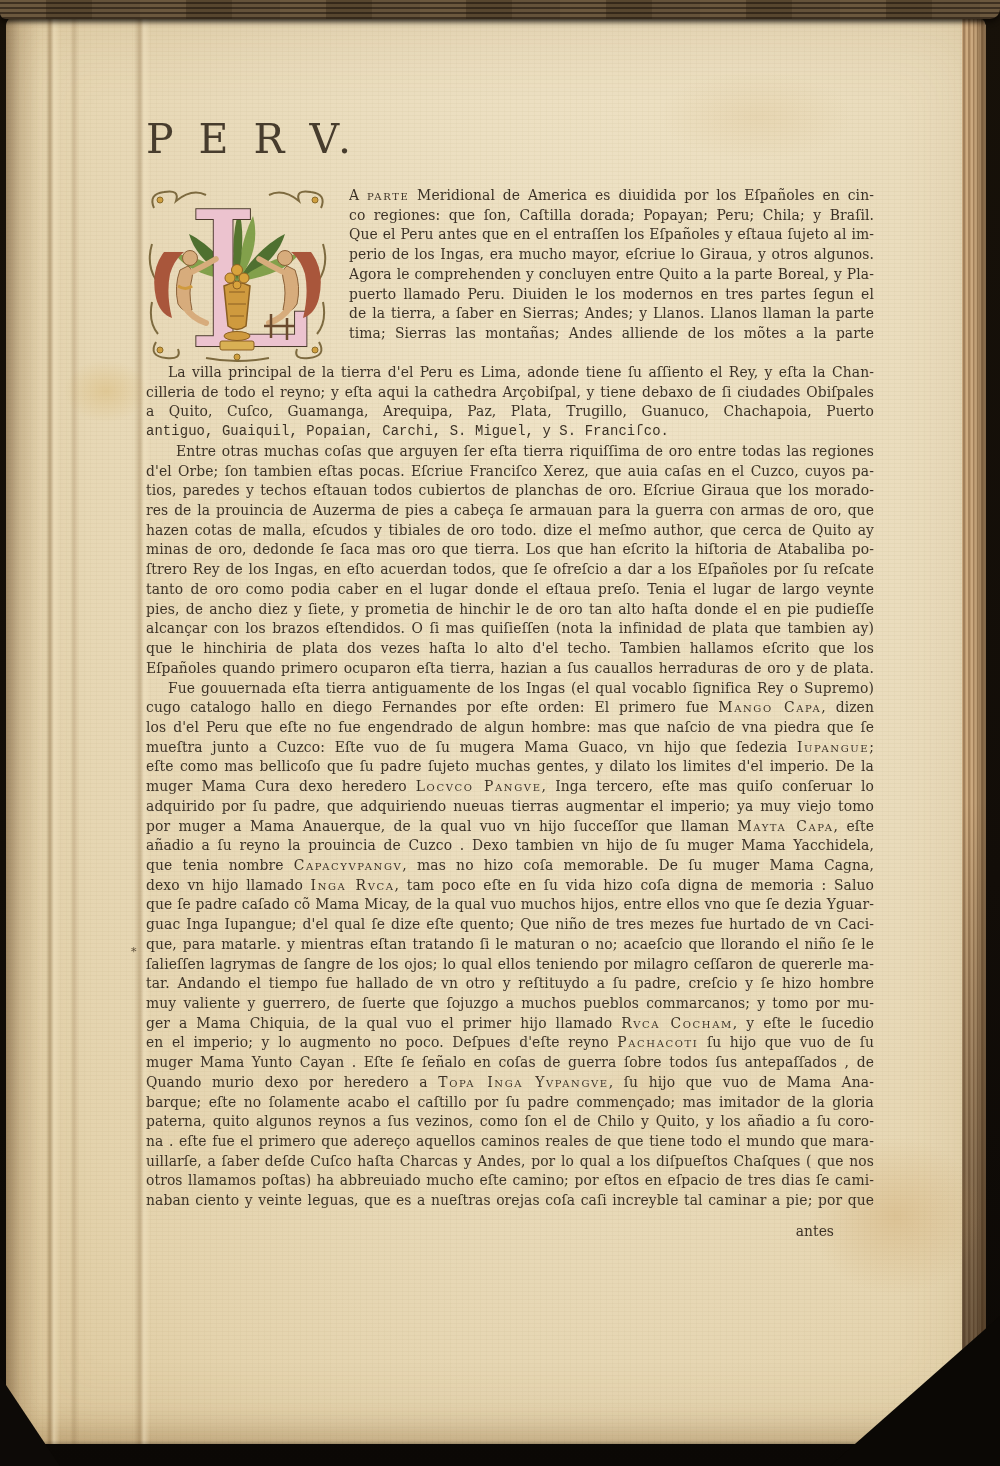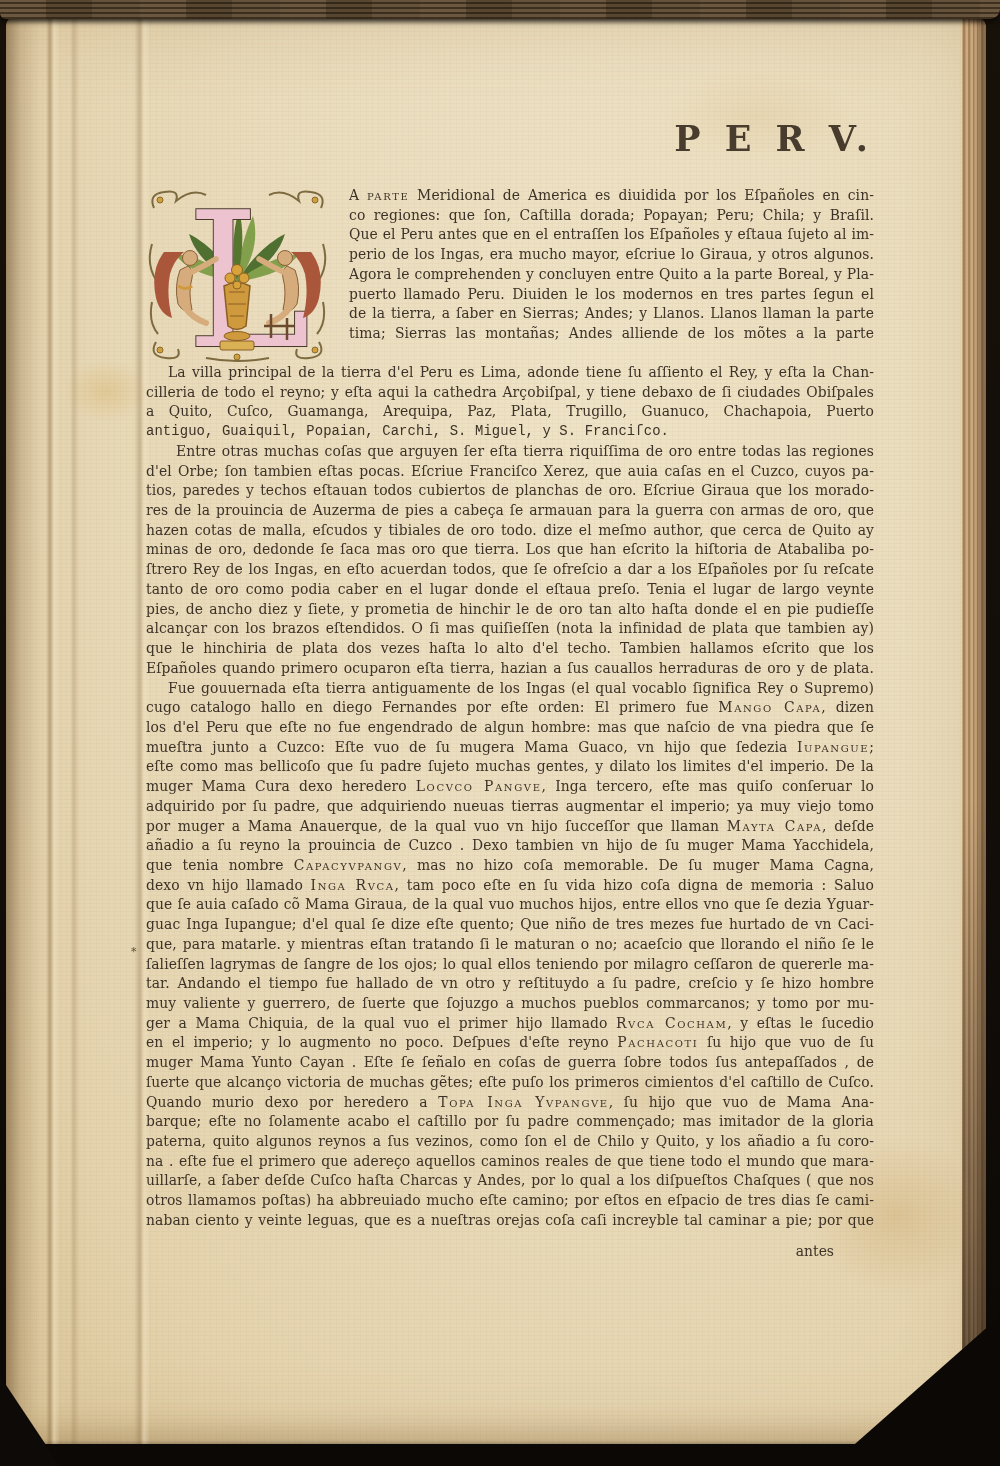--- a/index.html
+++ b/index.html
@@ -47,22 +47,22 @@
     background:radial-gradient(closest-side, rgba(200,160,95,.14), rgba(200,160,95,0) 75%);}
   
   .corner-br{position:absolute;right:0;bottom:0;width:170px;height:150px;z-index:5;
     background:#0b0805;clip-path:polygon(100% 0,100% 100%,0 100%);}
   .corner-bl{position:absolute;left:0;bottom:0;width:60px;height:90px;z-index:5;
     background:#0d0a07;clip-path:polygon(0 0,0 100%,100% 100%);}
   .bottom-shade{position:absolute;left:0;bottom:0;width:100%;height:26px;z-index:4;
     background:linear-gradient(180deg, rgba(11,8,5,0), rgba(11,8,5,.9) 70%, #0b0805);}
   
   .text-block{position:absolute;left:146px;top:112px;width:728px;z-index:2;color:#3c3227;}
-  .title{font-size:35px;line-height:54px;text-align:right;letter-spacing:6px;
-         color:#473c2d;font-weight:bold;margin:0 0 20px 0;}
+  .title{font-size:41px;line-height:54px;text-align:left;letter-spacing:6px;
+         color:#473c2d;font-weight:normal;margin:0 0 20px 0;}
   .line{height:19.72px;line-height:19.72px;font-size:13.9px;
         text-align:justify;text-align-last:justify;overflow:hidden;
         letter-spacing:.1px;}
   .line.endline{text-align:center;text-align-last:left;font-family:Liberation Mono, monospace;}
   .line.first{text-indent:var(--indent,22px);}
   .sc{font-variant:small-caps;letter-spacing:1.6px;}
   .para1{display:flex;gap:12px;}
   .dropcap-box{flex:none;width:183px;height:177px;margin-right:8px;}
   .para1-lines{flex:1;min-width:0;}
   .catchword-row{text-align:right;padding-right:40px;height:20px;line-height:20px;
@@ -189,34 +189,33 @@
           <div class="line"><span>Eſpañoles quando primero ocuparon eſta tierra, hazian a ſus cauallos herraduras de oro y de plata.</span></div>
         </div>
         <div class="para" style="--indent: 22px;">
           <div class="line first"><span>Fue gouuernada eſta tierra antiguamente de los Ingas (el qual vocablo ſignifica Rey o Supremo)</span></div>
           <div class="line"><span>cugo catalogo hallo en diego Fernandes por eſte orden:  El primero fue </span><span class="sc">Mango Capa</span><span>, dizen</span></div>
           <div class="line"><span>los d'el Peru que eſte no fue engendrado de algun hombre: mas que naſcio de vna piedra que ſe</span></div>
           <div class="line"><span>mueſtra junto a Cuzco: Eſte vuo de ſu mugera Mama Guaco, vn hijo que ſedezia </span><span class="sc">Iupangue</span><span>;</span></div>
           <div class="line"><span>eſte como mas bellicoſo que ſu padre ſujeto muchas gentes, y dilato los limites d'el imperio.  De la</span></div>
           <div class="line"><span>muger Mama Cura dexo heredero </span><span class="sc">Locvco Pangve</span><span>, Inga tercero, eſte mas quiſo conſeruar lo</span></div>
           <div class="line"><span>adquirido por ſu padre, que adquiriendo nueuas tierras augmentar el imperio; ya muy viejo tomo</span></div>
-          <div class="line"><span>por muger a Mama Anauerque, de la qual vuo vn hijo ſucceſſor que llaman </span><span class="sc">Mayta Capa</span><span>, deſde</span></div>
+          <div class="line"><span>por muger a Mama Anauerque, de la qual vuo vn hijo ſucceſſor que llaman </span><span class="sc">Mayta Capa</span><span>, eſte</span></div>
           <div class="line"><span>añadio a ſu reyno la prouincia de Cuzco .  Dexo tambien vn hijo de ſu muger Mama Yacchidela,</span></div>
           <div class="line"><span>que tenia nombre </span><span class="sc">Capacyvpangv</span><span>, mas no hizo coſa memorable. De ſu muger Mama Cagna,</span></div>
           <div class="line"><span>dexo vn hijo llamado </span><span class="sc">Inga Rvca</span><span>, tam poco eſte en ſu vida hizo coſa digna de memoria : Saluo</span></div>
-          <div class="line"><span>que ſe auia caſado cõ Mama Giraua, de la qual vuo muchos hijos, entre ellos vno que ſe dezia Yguar-</span></div>
+          <div class="line"><span>que ſe padre caſado cõ Mama Micay, de la qual vuo muchos hijos, entre ellos vno que ſe dezia Yguar-</span></div>
           <div class="line"><span>guac Inga Iupangue; d'el qual ſe dize eſte quento; Que niño de tres mezes fue hurtado de vn Caci-</span></div>
           <div class="line"><span>que, para matarle. y mientras eſtan tratando ſi le maturan o no; acaeſcio que llorando el niño ſe le</span></div>
           <div class="line"><span>ſalieſſen lagrymas de ſangre de los ojos; lo qual ellos teniendo por milagro ceſſaron de quererle ma-</span></div>
           <div class="line"><span>tar.  Andando el tiempo fue hallado de vn otro y reſtituydo a ſu padre, creſcio y ſe hizo hombre</span></div>
           <div class="line"><span>muy valiente y guerrero, de ſuerte que ſojuzgo a muchos pueblos commarcanos; y tomo por mu-</span></div>
-          <div class="line"><span>ger a Mama Chiquia, de la qual vuo el primer hijo llamado </span><span class="sc">Rvca Cocham</span><span>, y eſtas le ſucedio</span></div>
+          <div class="line"><span>ger a Mama Chiquia, de la qual vuo el primer hijo llamado </span><span class="sc">Rvca Cocham</span><span>, y eſte le ſucedio</span></div>
           <div class="line"><span>en el imperio; y lo augmento no poco. Deſpues d'eſte reyno </span><span class="sc">Pachacoti</span><span> ſu hijo que vuo de ſu</span></div>
           <div class="line"><span>muger  Mama Yunto Cayan . Eſte ſe ſeñalo  en coſas de guerra ſobre todos ſus antepaſſados , de</span></div>
-          <div class="line"><span>ſuerte que alcanço victoria de muchas gẽtes; eſte puſo los primeros cimientos d'el caſtillo de Cuſco.</span></div>
           <div class="line"><span>Quando murio dexo por heredero a </span><span class="sc">Topa Inga Yvpangve</span><span>, ſu hijo que vuo de Mama Ana-</span></div>
           <div class="line"><span>barque; eſte no ſolamente acabo el caſtillo por ſu padre commençado; mas imitador de  la gloria</span></div>
           <div class="line"><span>paterna, quito algunos reynos a ſus vezinos, como ſon el de Chilo y Quito, y los añadio a ſu coro-</span></div>
           <div class="line"><span>na . eſte fue el primero que adereço aquellos caminos reales de que tiene todo el mundo que mara-</span></div>
           <div class="line"><span>uillarſe, a ſaber deſde Cuſco haſta Charcas y Andes, por lo qual a los diſpueſtos Chaſques ( que nos</span></div>
           <div class="line"><span>otros llamamos poſtas) ha abbreuiado mucho eſte camino; por eſtos en eſpacio de tres dias ſe cami-</span></div>
           <div class="line"><span>naban ciento y veinte leguas, que es a nueſtras orejas coſa caſi increyble tal caminar a pie; por que</span></div>
         </div>
       </div>
 

